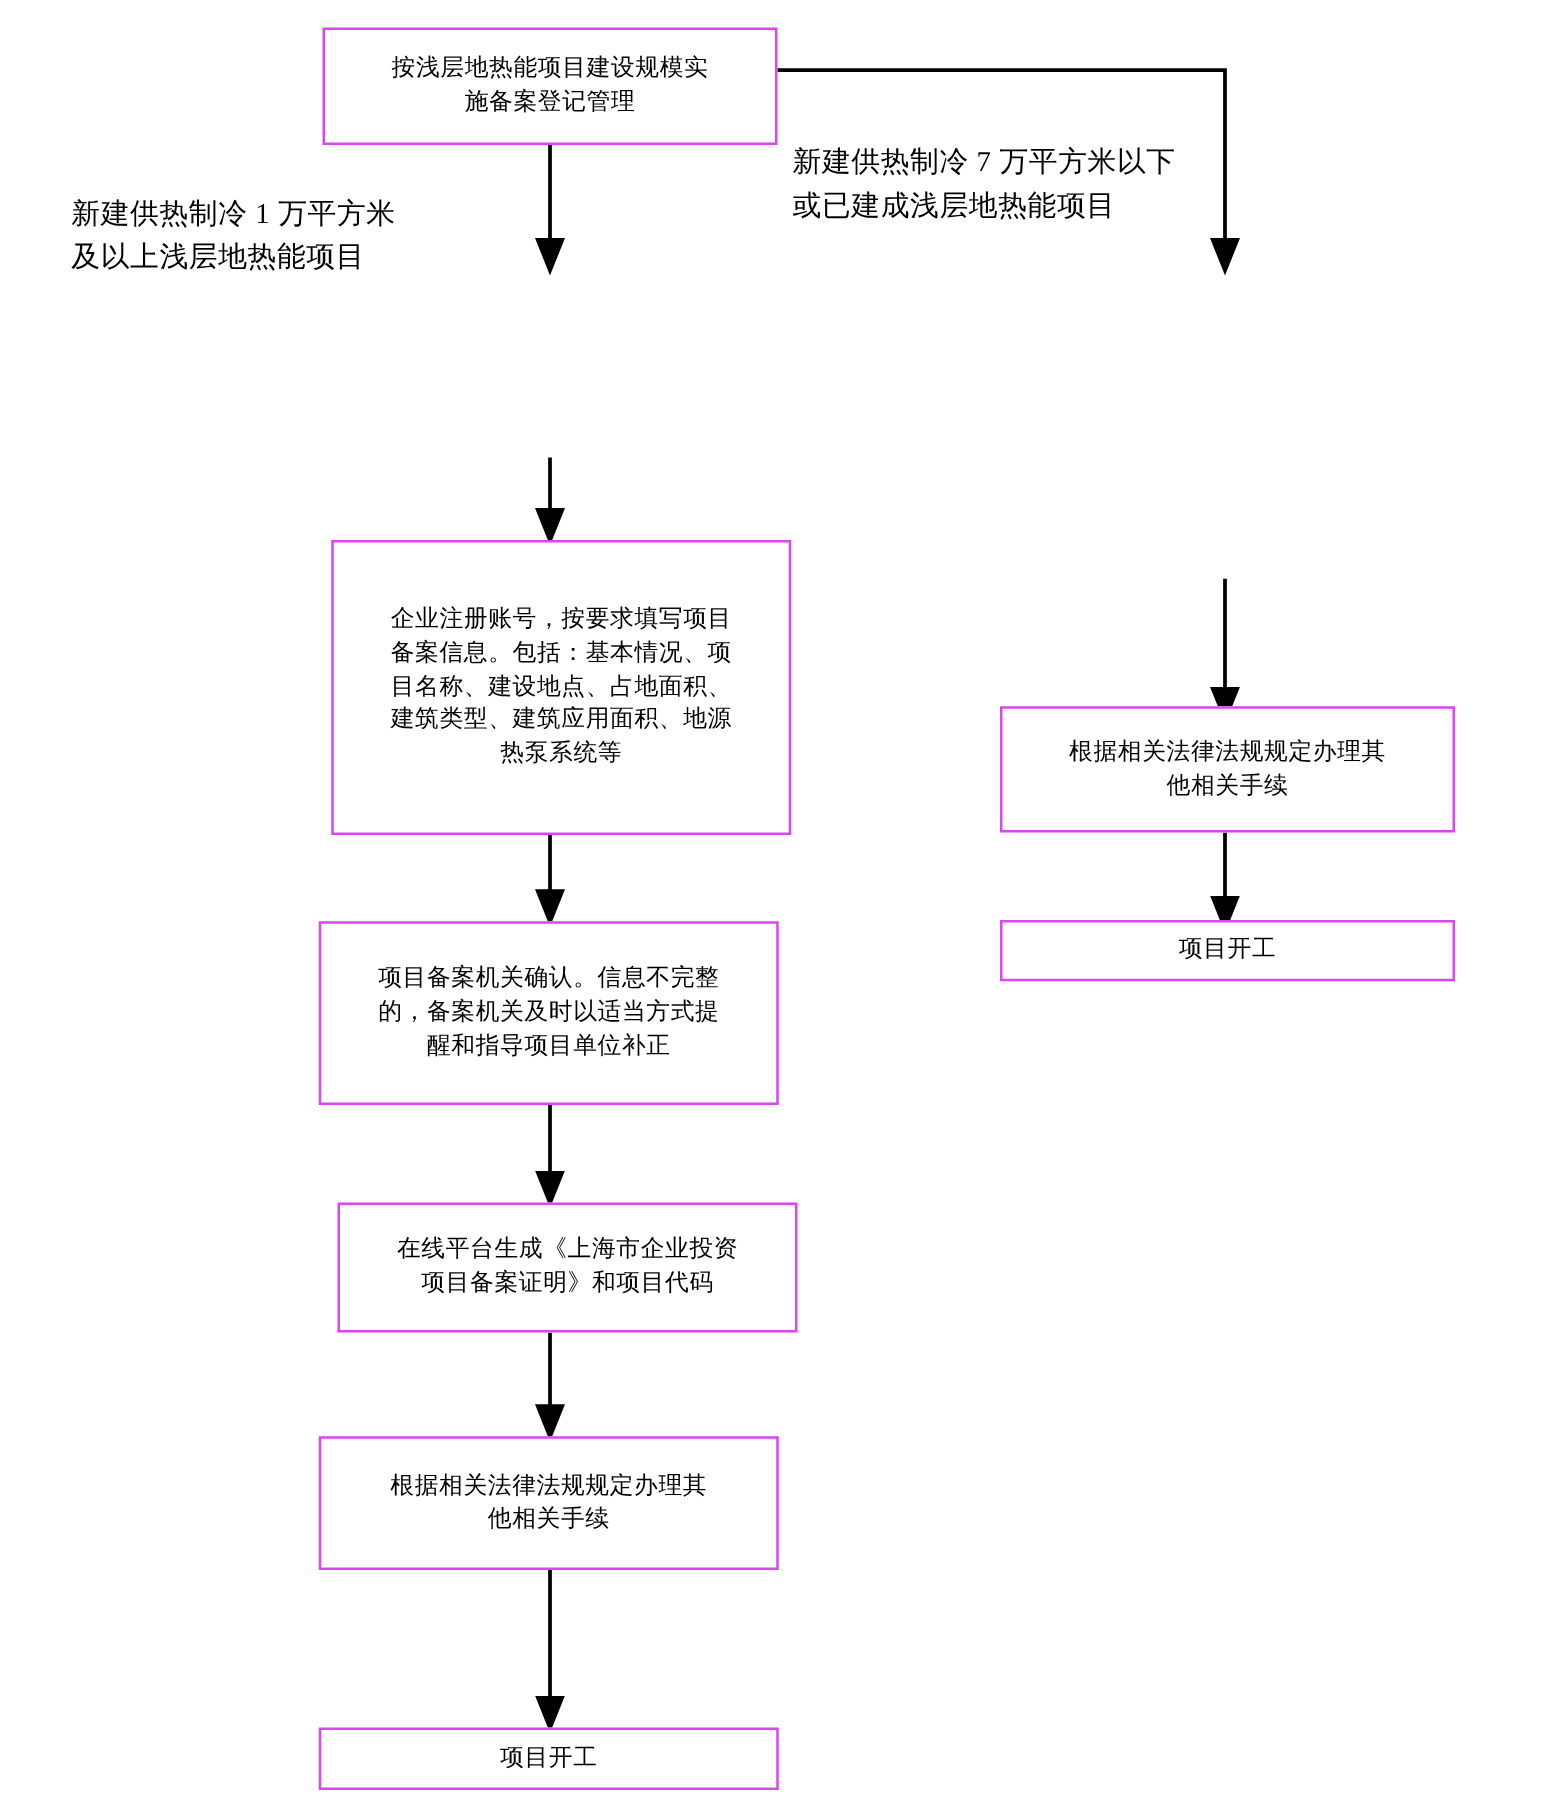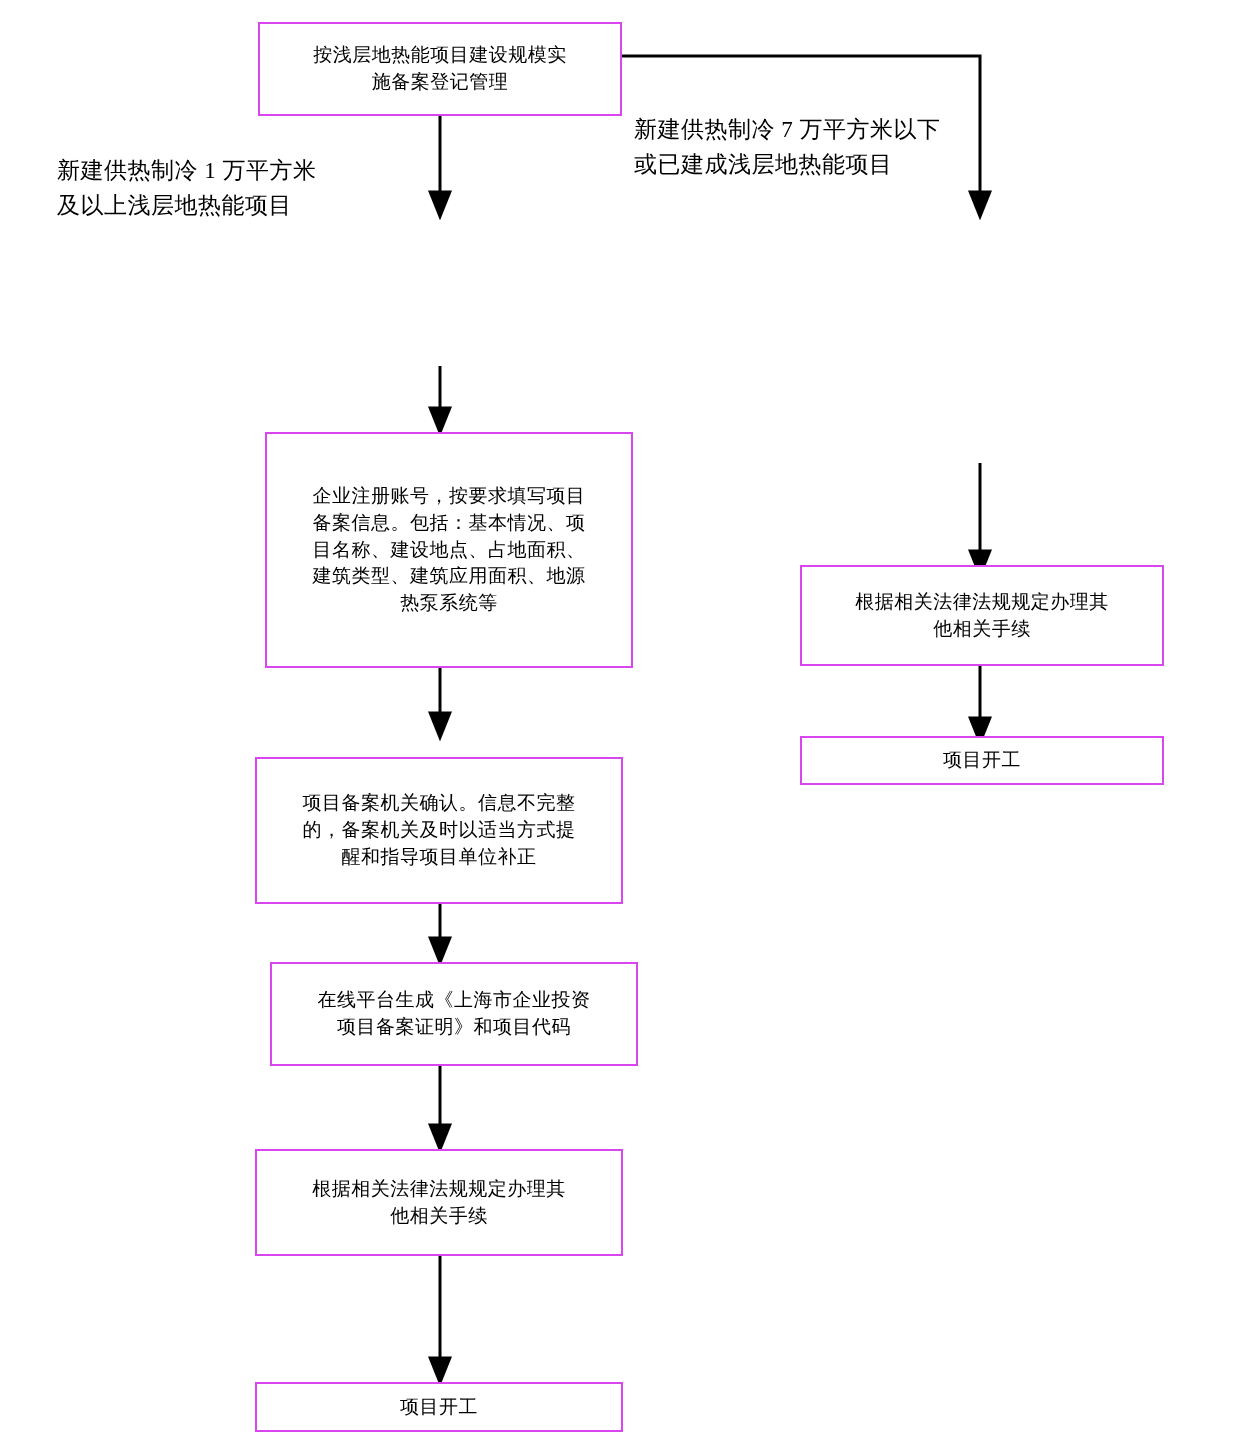--- a/index.html
+++ b/index.html
@@ -97,21 +97,21 @@
 
 
   <div class="node" style="left:265px; top:432px; width:368px; height:236px;">
     <span class="txt">企业注册账号，按要求填写项目
 备案信息。包括：基本情况、项
 目名称、建设地点、占地面积、
 建筑类型、建筑应用面积、地源
 热泵系统等</span>
   </div>
 
-  <div class="node" style="left:255px; top:737px; width:368px; height:147px;margin-top:20px;">
+  <div class="node" style="left:255px; top:737px; width:368px; height:147px;">
     <span class="txt">项目备案机关确认。信息不完整
 的，备案机关及时以适当方式提
 醒和指导项目单位补正</span>
   </div>
 
   <div class="node" style="left:270px; top:962px; width:368px; height:104px;">
     <span class="txt">在线平台生成《上海市企业投资
 项目备案证明》和项目代码</span>
   </div>
 

